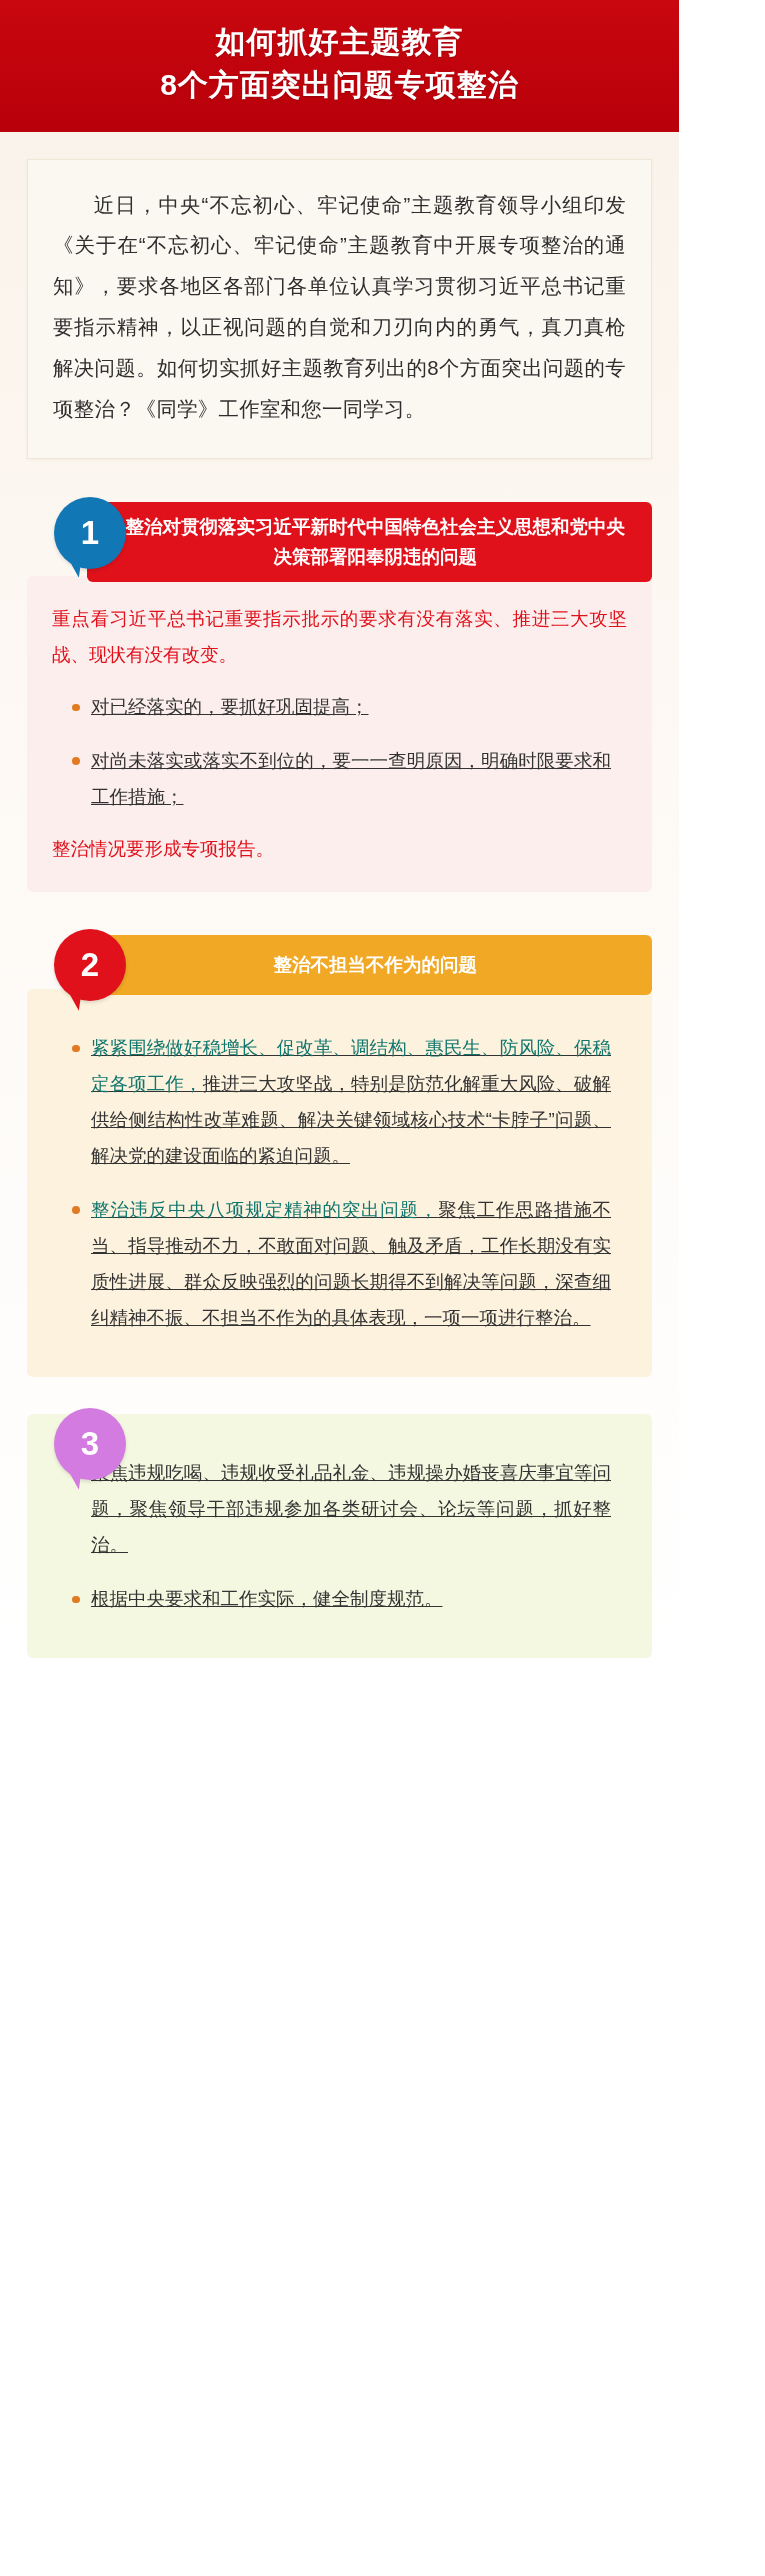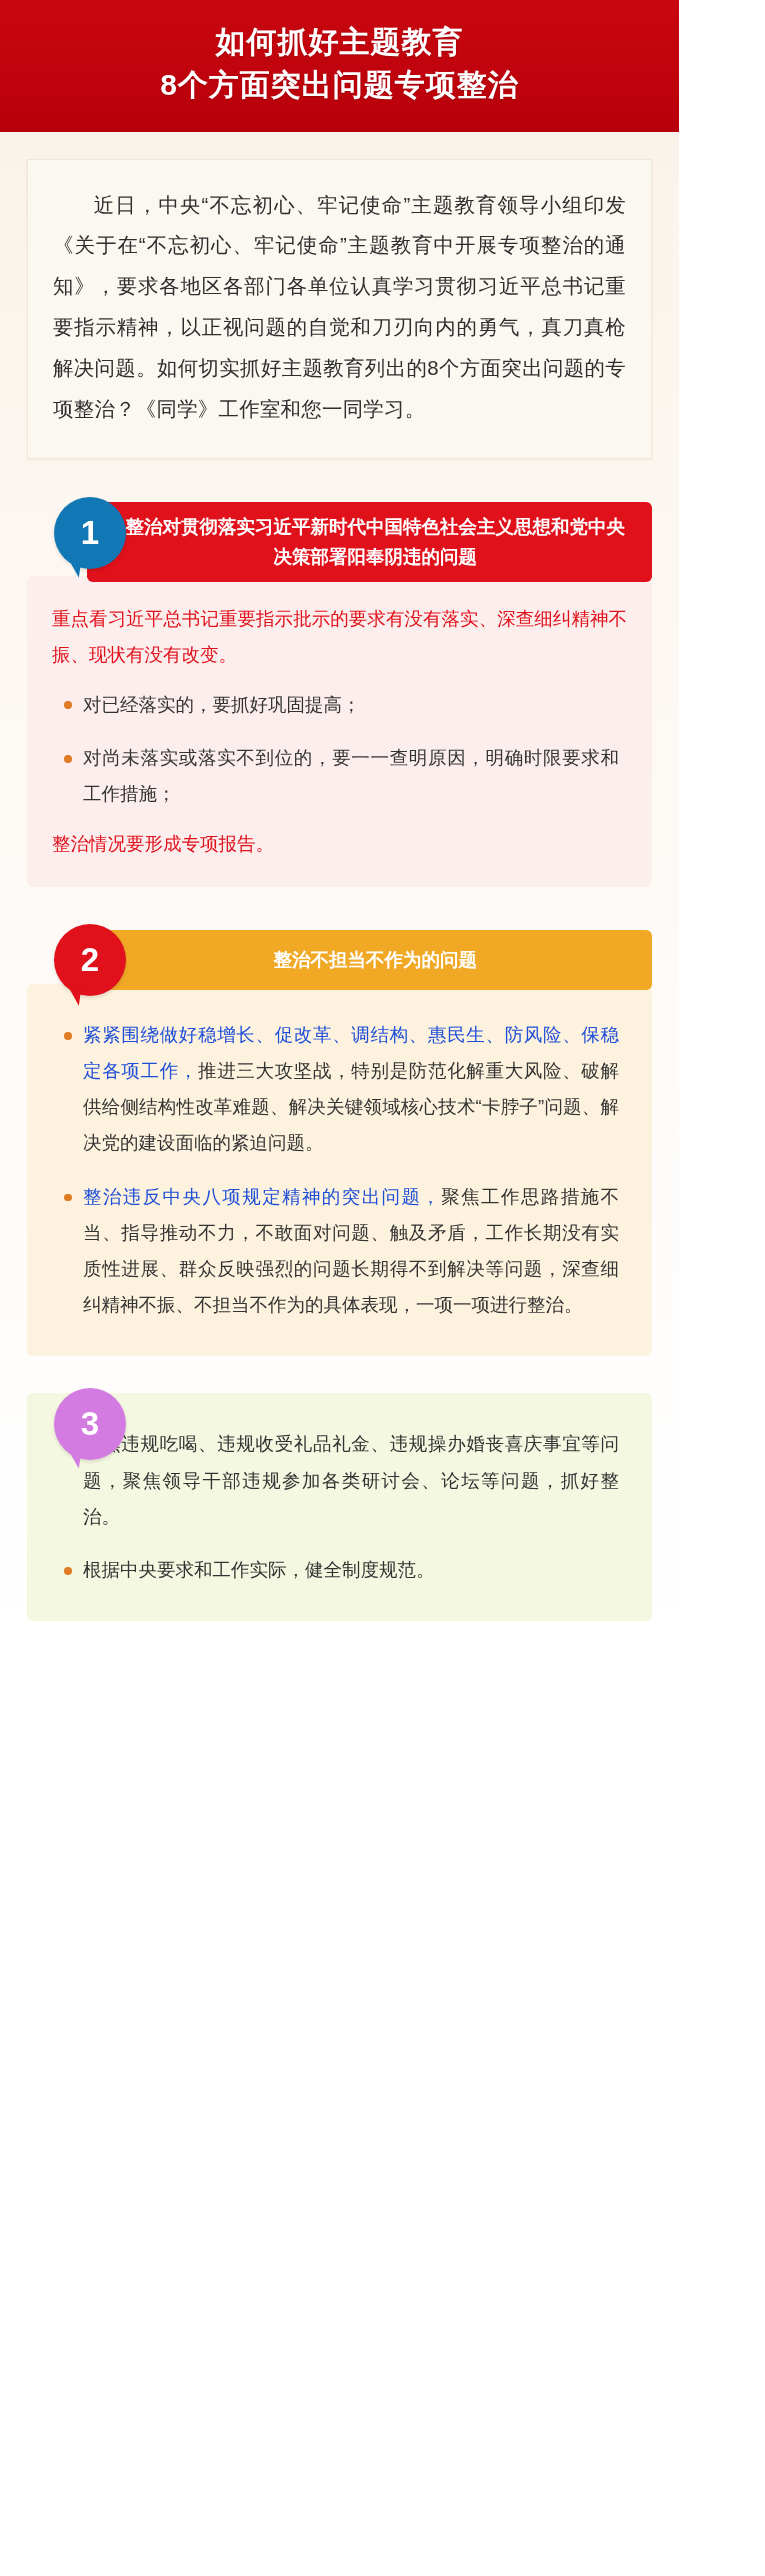--- a/index.html
+++ b/index.html
@@ -124,39 +124,39 @@
   .body-2 { background: #fdf2dd; }
   .body-3 { background: #f4f8e0; }
 
   .lead, .tail {
     color: #e0111b;
     font-weight: normal;
     margin: 0 0 13.6px 0;
   }
   .tail { margin: 13.6px 0 0 0; }
 
-  ul.items { list-style: none; margin: 8px; padding: 0; }
+  ul.items { list-style: none; margin: 16px; padding: 0; text-decoration: underline; }
   ul.items li {
     position: relative;
     padding-left: 23px;
     margin-bottom: 17.5px;
   }
   ul.items li:last-child { margin-bottom: 0; }
   ul.items li::before {
     content: "";
     position: absolute;
     left: 3.9px;
     top: 14.6px;
     width: 7.8px;
     height: 7.8px;
     border-radius: 50%;
     background: #e07b23;
   }
   .body-3 ul.items li::before { background: #e07b23; }
-  .em { color: #1d4ed8; }
+  .em { color: #0f766e; }
 </style>
 </head>
 <body>
 
 <div class="page">
 
   <div class="header">
     <div class="title-line">如何抓好主题教育</div>
     <div class="title-line">8个方面突出问题专项整治</div>
   </div>
@@ -168,21 +168,21 @@
   </div>
 
   <div class="section">
     <div class="badge-row">
       <div class="badge badge-1">
         <span>1</span>
       </div>
     </div>
     <div class="sec-head sec-head-1">整治对贯彻落实习近平新时代中国特色社会主义思想和党中央决策部署阳奉阴违的问题</div>
     <div class="sec-body body-1">
-      <p class="lead">重点看习近平总书记重要指示批示的要求有没有落实、深查细纠精神不振、现状有没有改变。</p>
+      <p class="lead">重点看习近平总书记重要指示批示的要求有没有落实、推进三大攻坚战、现状有没有改变。</p>
       <ul class="items">
         <li>对已经落实的，要抓好巩固提高；</li>
         <li>对尚未落实或落实不到位的，要一一查明原因，明确时限要求和工作措施；</li>
       </ul>
       <p class="tail">整治情况要形成专项报告。</p>
     </div>
   </div>
 
   <div class="section">
     <div class="badge-row">

